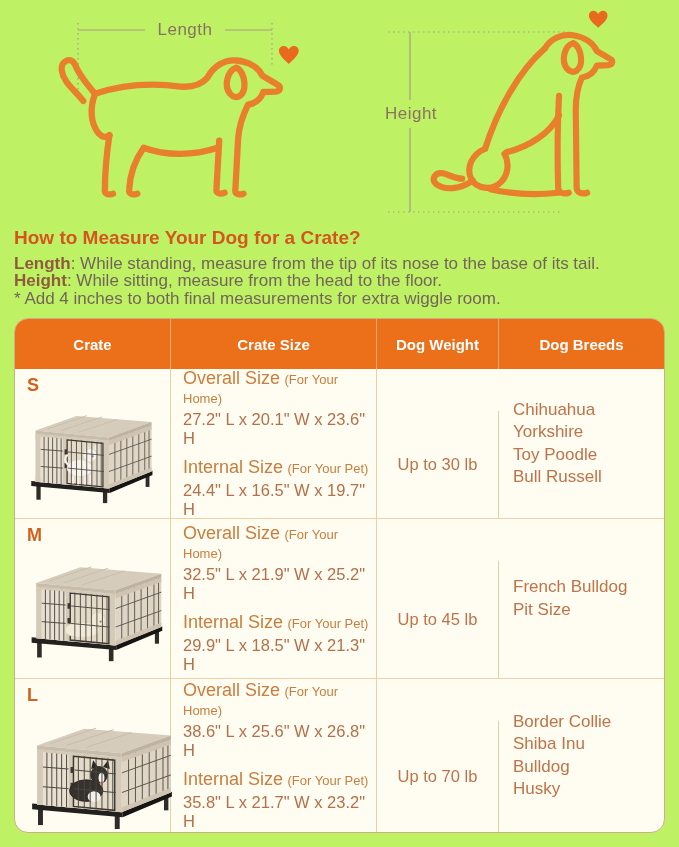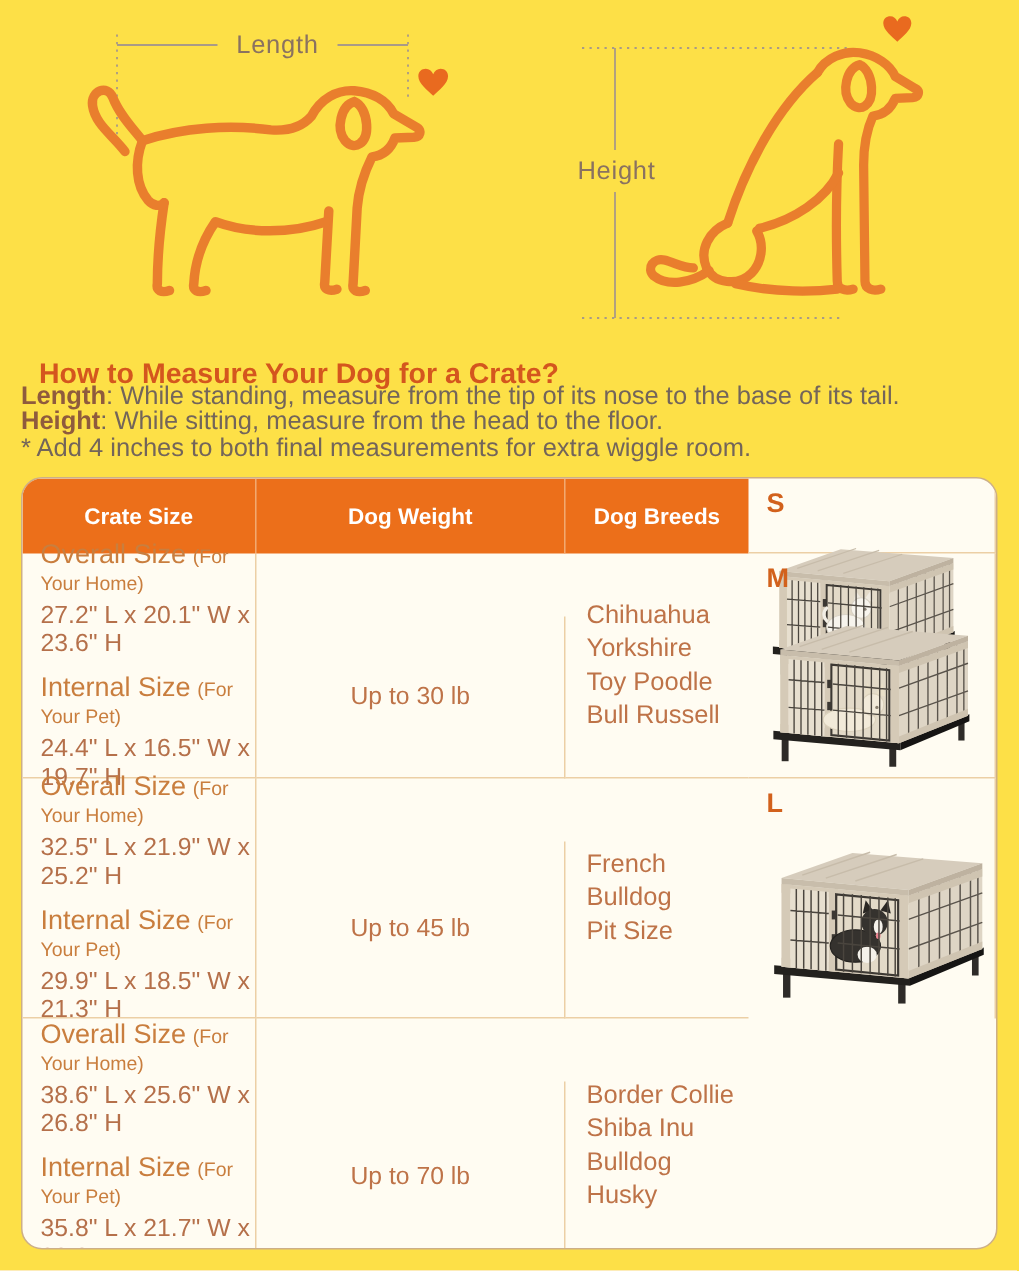--- a/index.html
+++ b/index.html
@@ -1,27 +1,27 @@
 <!DOCTYPE html>
 <html><head>
 <meta charset="utf-8">
 <style>
   html,body{margin:0;padding:0;background:#FBEEDC;}
-  .page{position:relative;width:679px;height:847px;background:#fde047;overflow:hidden;
+  .page{position:relative;width:679px;height:847px;background:#bef264;overflow:hidden;
         font-family:"Liberation Sans",sans-serif;}
   svg{display:block;}
 
   
   .diag{position:absolute;top:0;}
   .diag-left{left:18px;}
   .diag-right{left:348px;}
   .diag text{font-family:"Liberation Sans",sans-serif;font-size:17px;fill:#8A7260;letter-spacing:.5px;}
 
   
-  .title{position:absolute;left:14px;top:227px;margin:12px;font-size:19px;font-weight:bold;color:#D4561E;}
+  .title{position:absolute;left:14px;top:227px;margin:0;font-size:19px;font-weight:bold;color:#D4561E;}
   .instructions{position:absolute;left:14px;top:255px;font-size:17px;line-height:17.4px;color:#73655A;}
   .instructions b{color:#8F5B3D;}
 
   
   .crate-table{position:absolute;left:14px;top:318px;width:651px;height:515px;box-sizing:border-box;
     display:grid;grid-template-columns:156px 206px 122px 1fr;grid-template-rows:50px 150px 160px 1fr;
     background:#FFFCF2;border:1px solid #CDAF87;border-radius:14px;overflow:hidden;}
   .th{background:#EC6F1A;color:#fff;font-weight:bold;font-size:15px;display:flex;align-items:center;justify-content:center;
       border-right:1px solid #F2A96F;}
   .th.no-r{border-right:none;}
@@ -158,20 +158,21 @@
   </svg>
 
   <h1 class="title">How to Measure Your Dog for a Crate?</h1>
   <div class="instructions">
     <div><b>Length</b><span>: While standing, measure from the tip of its nose to the base of its tail.</span></div>
     <div><b>Height</b><span>: While sitting, measure from the head to the floor.</span></div>
     <div><span>* Add 4 inches to both final measurements for extra wiggle room.</span></div>
   </div>
 
   <div class="crate-table">
+    <div class="th">Crate</div>
     <div class="th">Crate Size</div>
     <div class="th">Dog Weight</div>
     <div class="th no-r">Dog Breeds</div>
 
     <div class="td cell-crate">
       <div class="sml">S</div>
       <svg class="crate-img" width="128" height="107" viewBox="0 0 150 125">
         <use href="#crate-base"></use>
           <use href="#dog-s"></use>
           <use href="#front-wires"></use>

